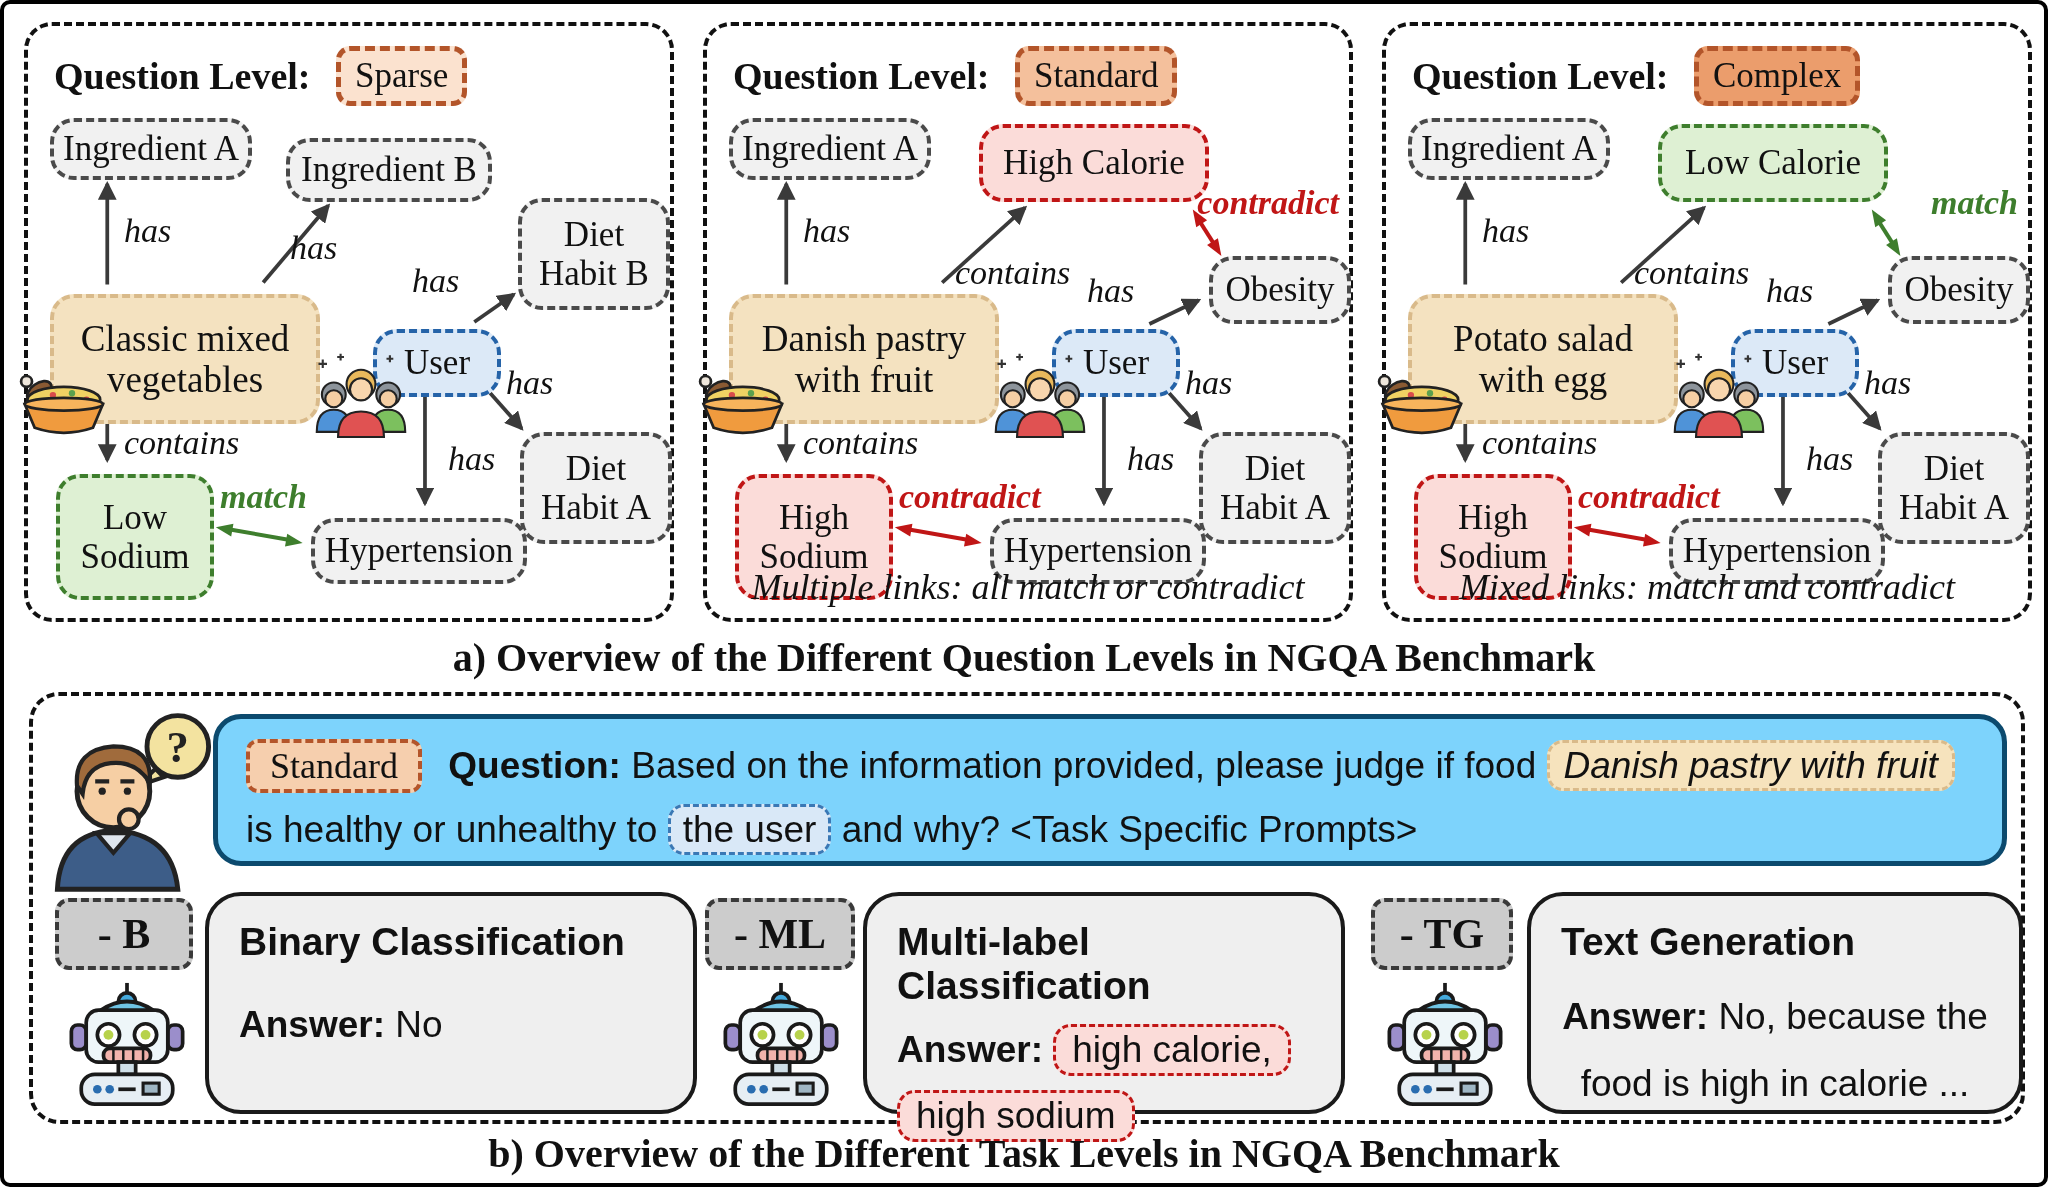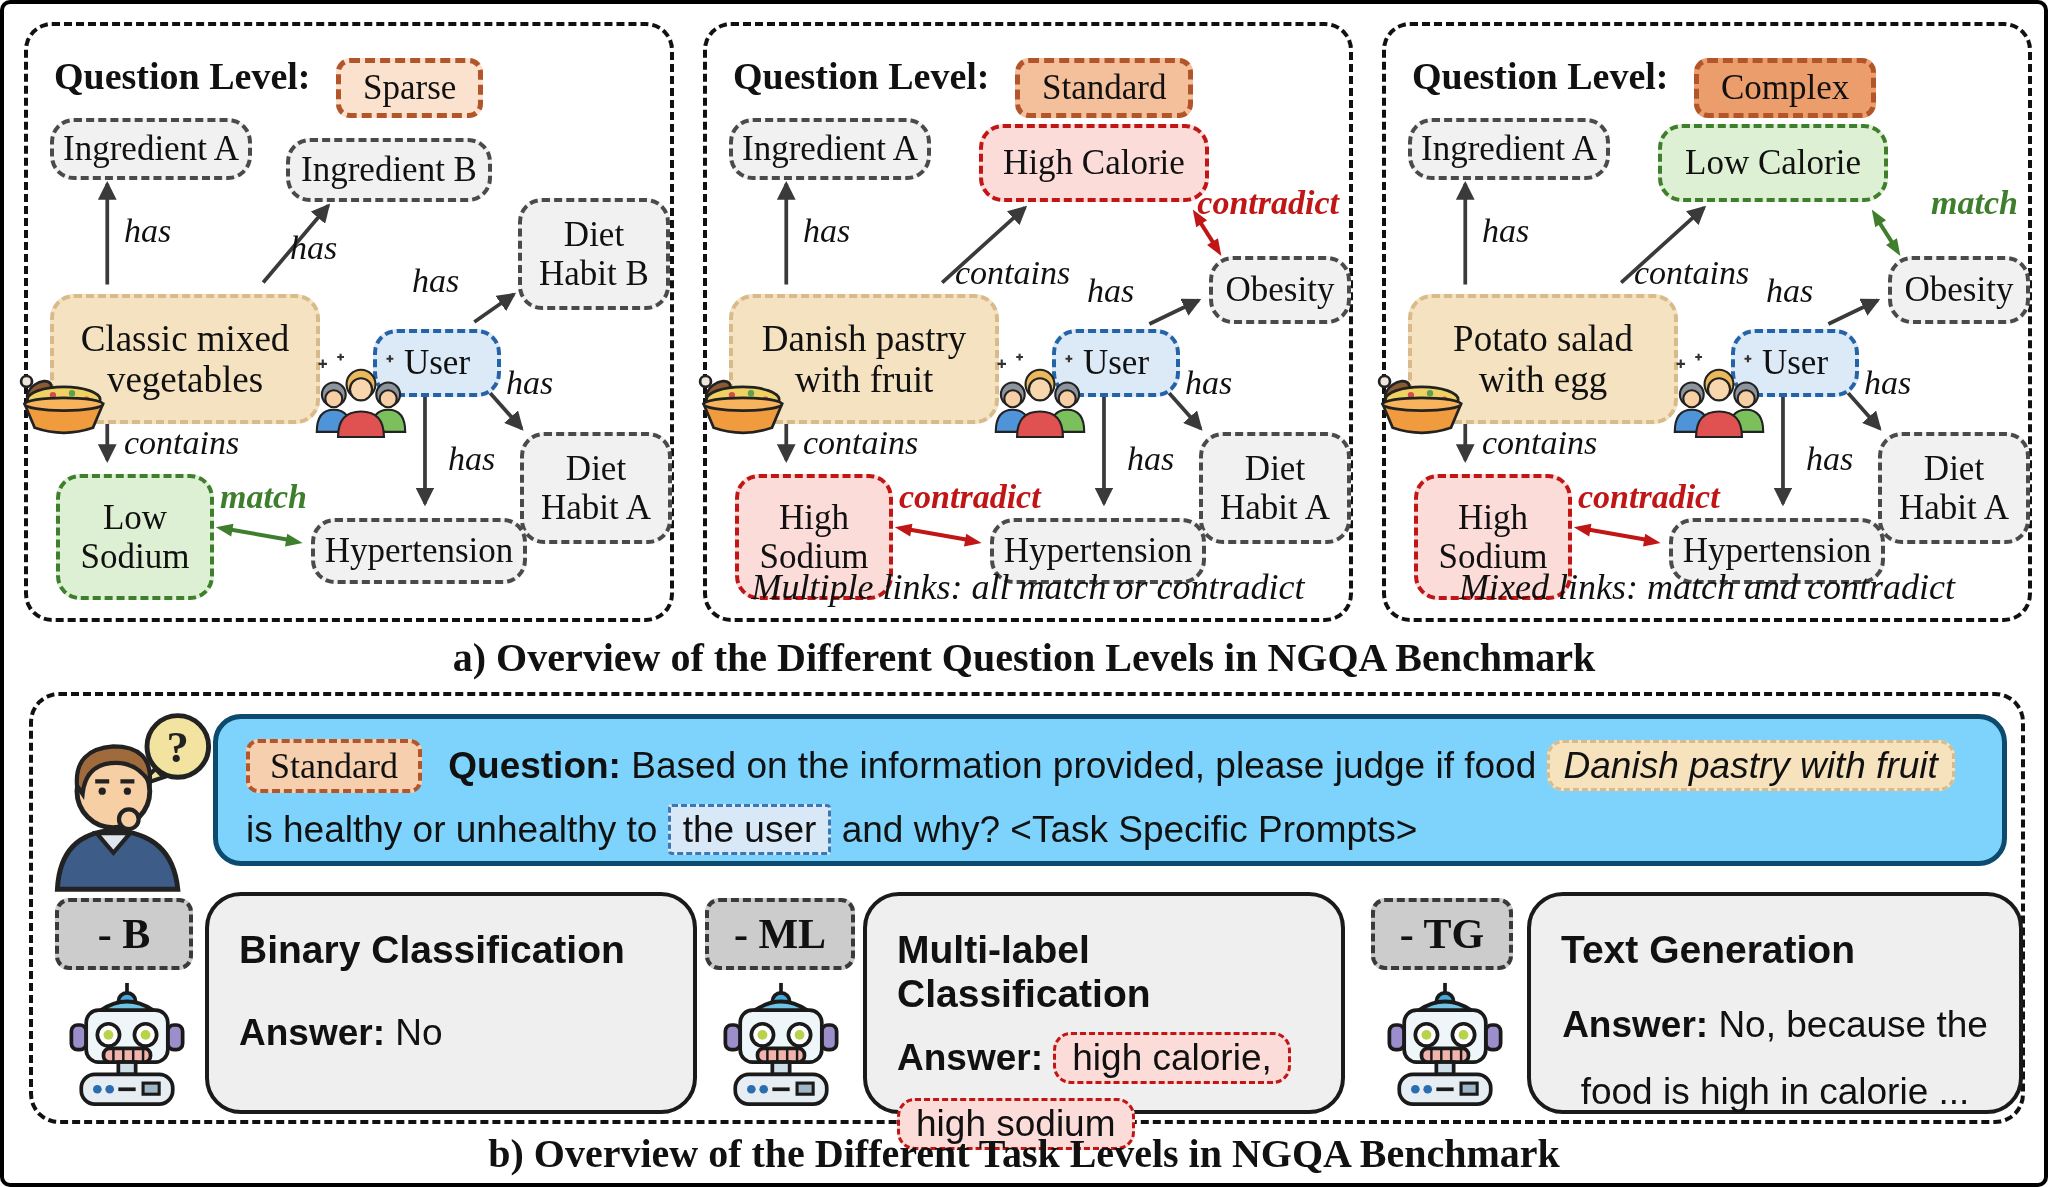--- a/index.html
+++ b/index.html
@@ -3,21 +3,21 @@
 <meta charset="utf-8">
 <style>
   html,body{margin:0;padding:0;background:#ffffff;}
   .fig{position:relative;width:2048px;height:1187px;background:#fff;border:4px solid #000;
        border-radius:10px;box-sizing:border-box;font-family:"Liberation Serif",serif;color:#111;overflow:hidden;}
 
   
   .panel{position:absolute;top:18px;width:650px;height:600px;border:4px dashed #111;border-radius:28px;box-sizing:border-box;}
   .p0{left:20px}.p1{left:699px}.p2{left:1378px}
   .panel-title{position:absolute;left:26px;top:28px;font-size:38px;font-weight:bold;z-index:3;}
-  .level-badge{position:absolute;left:308px;top:32px;font-size:35px;padding:5px 22px;
+  .level-badge{position:absolute;left:308px;top:20px;font-size:35px;padding:5px 14px;
                border:5px dashed #b3552a;border-radius:14px;z-index:3;}
   .level-badge.sparse{background:#fbe2cf}
   .level-badge.standard{background:#f4c09c}
   .level-badge.complex{background:#eb9d6c}
 
   .node{position:absolute;display:flex;align-items:center;justify-content:center;text-align:center;
         font-size:35px;line-height:1.12;border:4px dashed #4a4a4a;background:#f1f1f1;border-radius:24px;
         box-sizing:border-box;padding:4px 8px;z-index:2;}
   .node.gray{background:#f1f1f1;border-color:#4a4a4a}
   .node.tan{background:#f4e2c0;border-color:#d9ba8a}
@@ -72,32 +72,32 @@
   .icon-thinker{position:absolute;left:14px;top:14px;width:172px;height:182px;}
   .qbox{position:absolute;left:180px;top:18px;width:1794px;height:152px;background:#7dd3fc;
         border:5px solid #0c4a6e;border-radius:28px;box-sizing:border-box;padding:14px 28px;
         font-family:"Liberation Sans",sans-serif;font-size:37px;}
   .q-line{margin-top:6px;}
   .q-line + .q-line{margin-top:16px;}
   .q-bold,.t-bold{font-weight:bold;}
   .q-badge{display:inline-block;background:#f6cfae;border:4px dashed #b4552a;border-radius:12px;
            padding:2px 20px;font-family:"Liberation Serif",serif;font-size:36px;margin-right:16px;}
   .hl-food{background:#f6e3bd;border:3.5px dashed #d9ba8a;border-radius:16px;padding:2px 14px;font-style:italic;}
-  .hl-user{background:#d9e8f7;border:3.5px dashed #3a78b5;border-radius:4px;padding:2px 12px;}
+  .hl-user{background:#d9e8f7;border:3.5px dashed #3a78b5;border-radius:16px;padding:2px 12px;}
 
   .task-badge{position:absolute;top:202px;height:72px;background:#cccccc;border:4px dashed #3a3a3a;
               border-radius:14px;display:flex;align-items:center;justify-content:center;
               font-weight:bold;font-size:42px;box-sizing:border-box;}
   .bd1{left:22px;width:138px}
   .bd2{left:672px;width:150px}
   .bd3{left:1338px;width:142px}
   .robot{position:absolute;top:282px;width:140px;height:136px;}
   .r1{left:24px}.r2{left:678px}.r3{left:1342px}
   .tbox{position:absolute;top:196px;height:222px;background:#efefef;border:4px solid #1a1a1a;
-        border-radius:36px;box-sizing:border-box;padding:32px 30px;
+        border-radius:36px;box-sizing:border-box;padding:24px 30px;
         font-family:"Liberation Sans",sans-serif;font-size:37px;}
   .tb1{left:172px;width:492px}
   .tb2{left:830px;width:482px}
   .tb3{left:1494px;width:496px}
   .t-title{font-weight:bold;font-size:39px;}
   .tb1 .t-line{margin-top:40px;}
   .tb2 .t-line{margin-top:16px;}
   .tb2 .ml2{margin-top:14px;}
   .tb3 .t-line{margin-top:20px;line-height:1.8;text-align:center;}
   .pill{display:inline-block;background:#fbdcd9;border:3.5px dashed #c01616;border-radius:18px;padding:2px 16px;}

